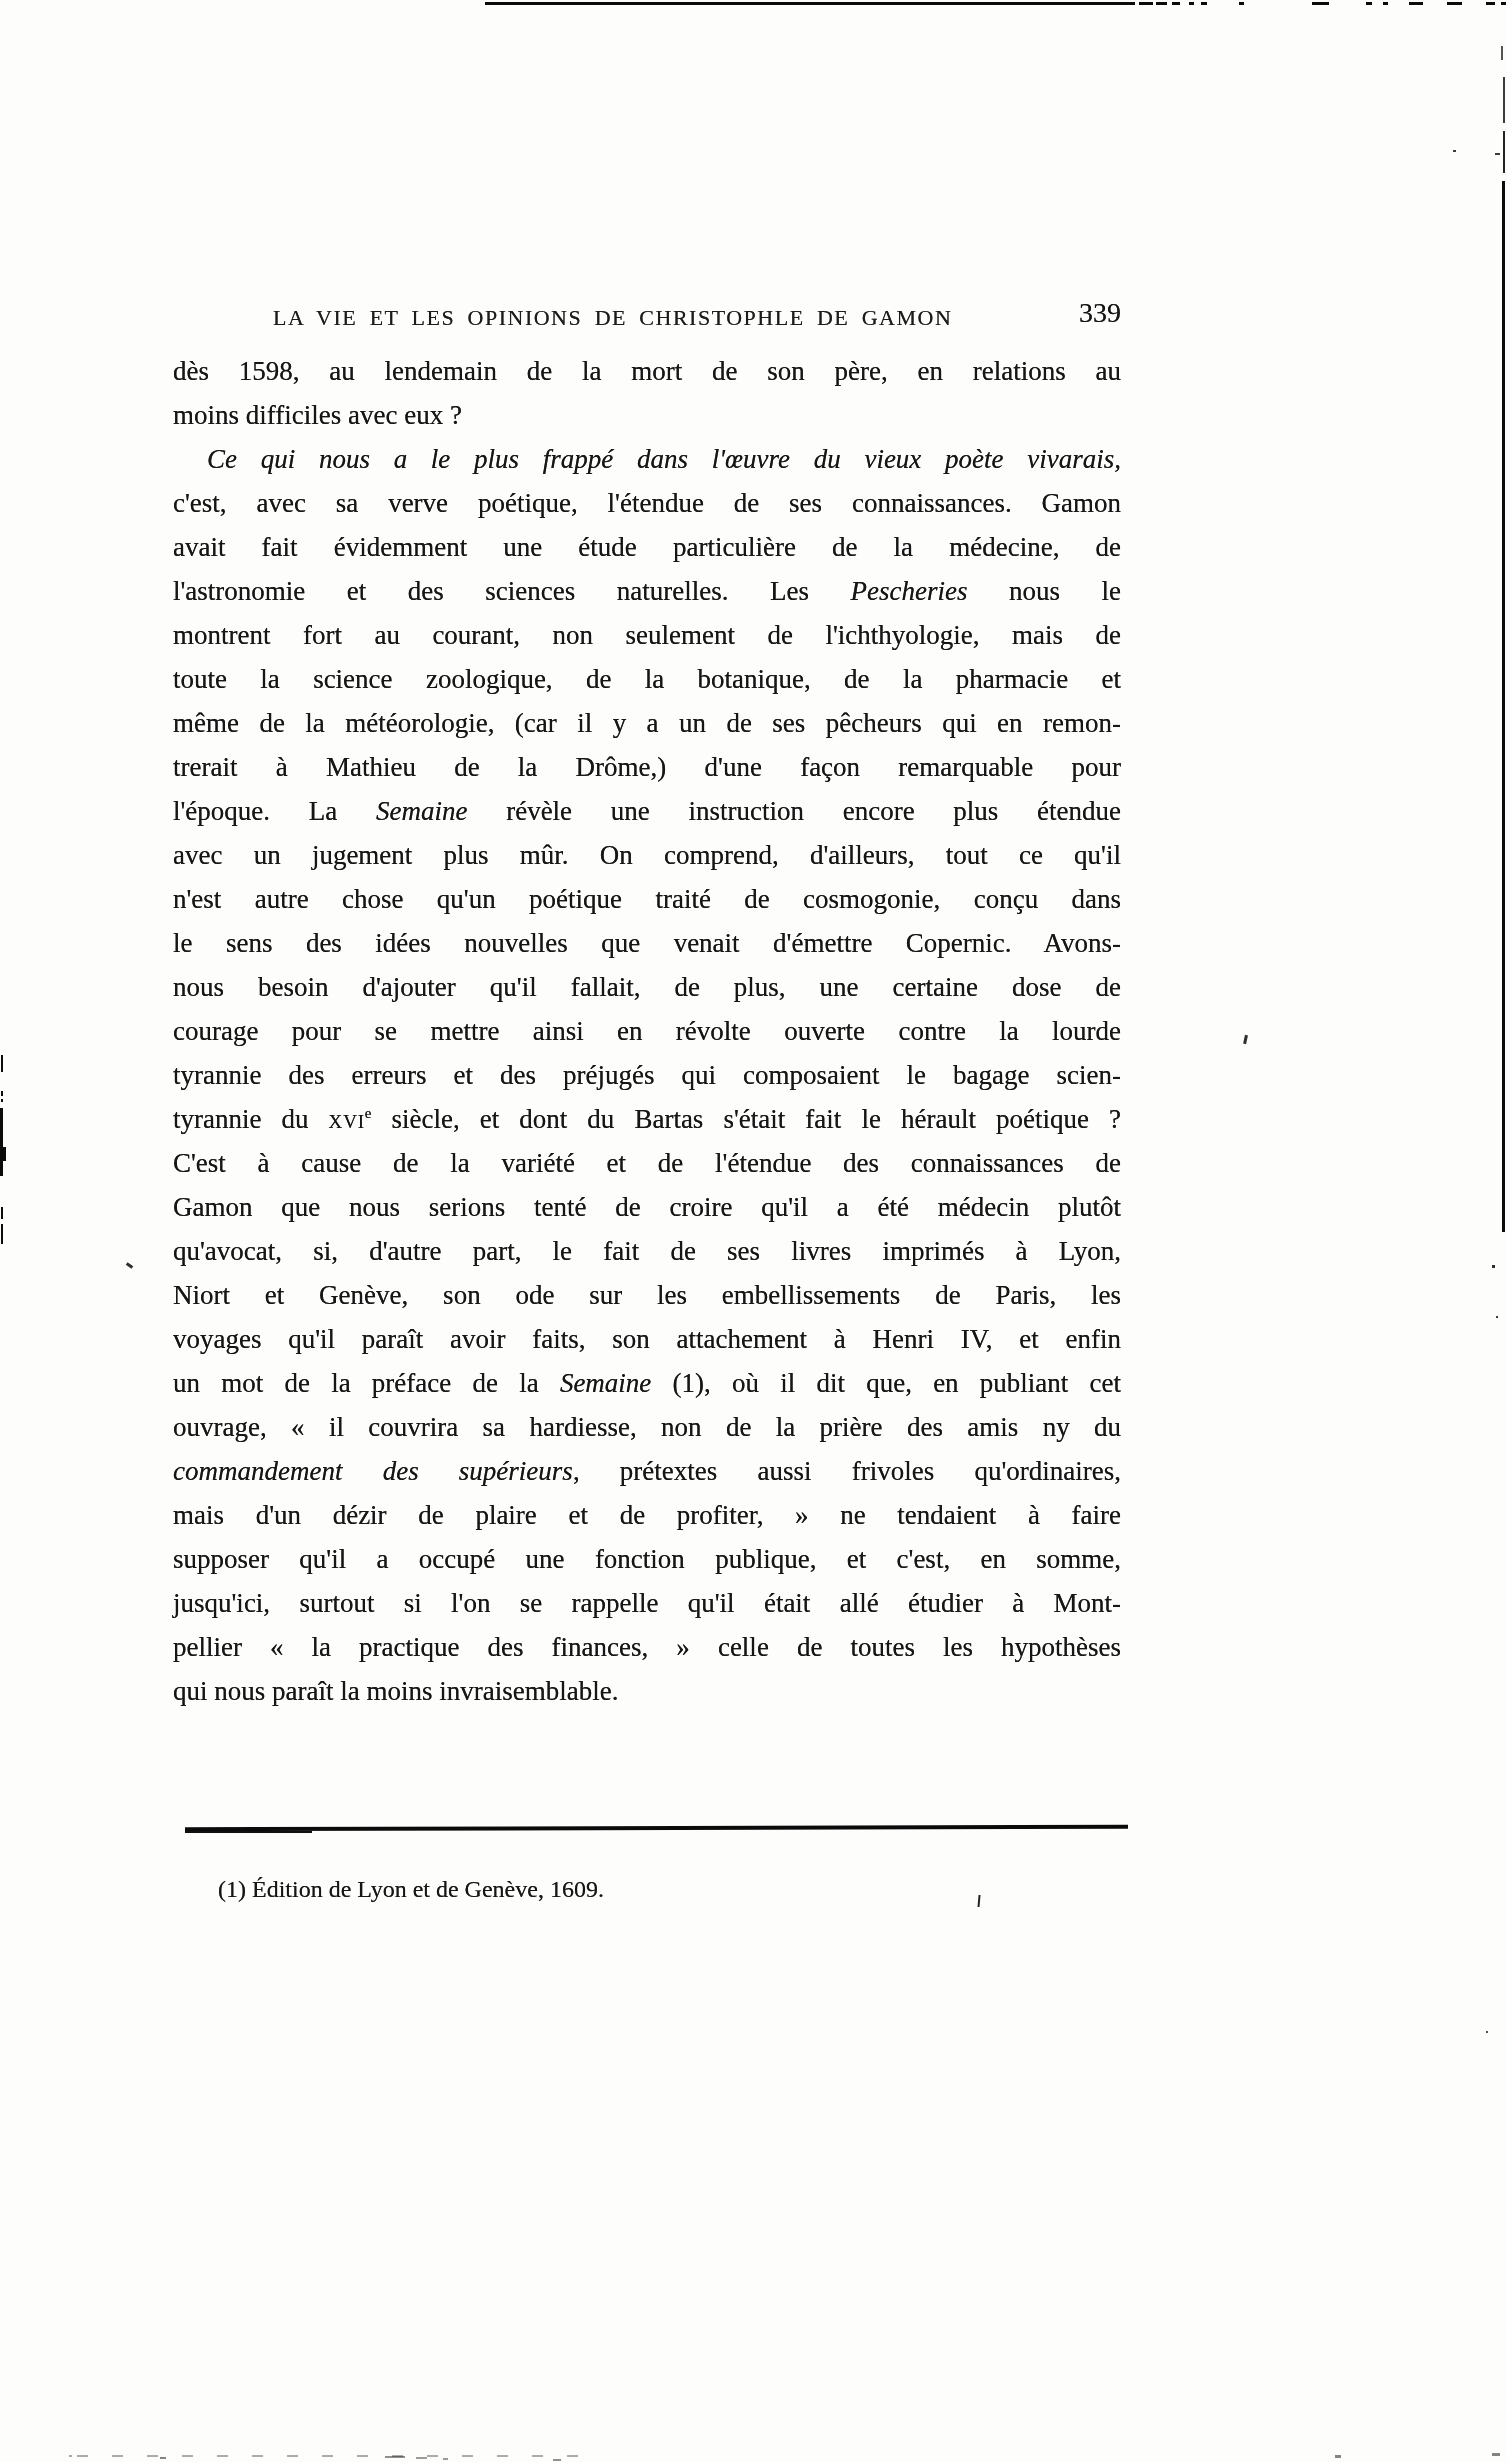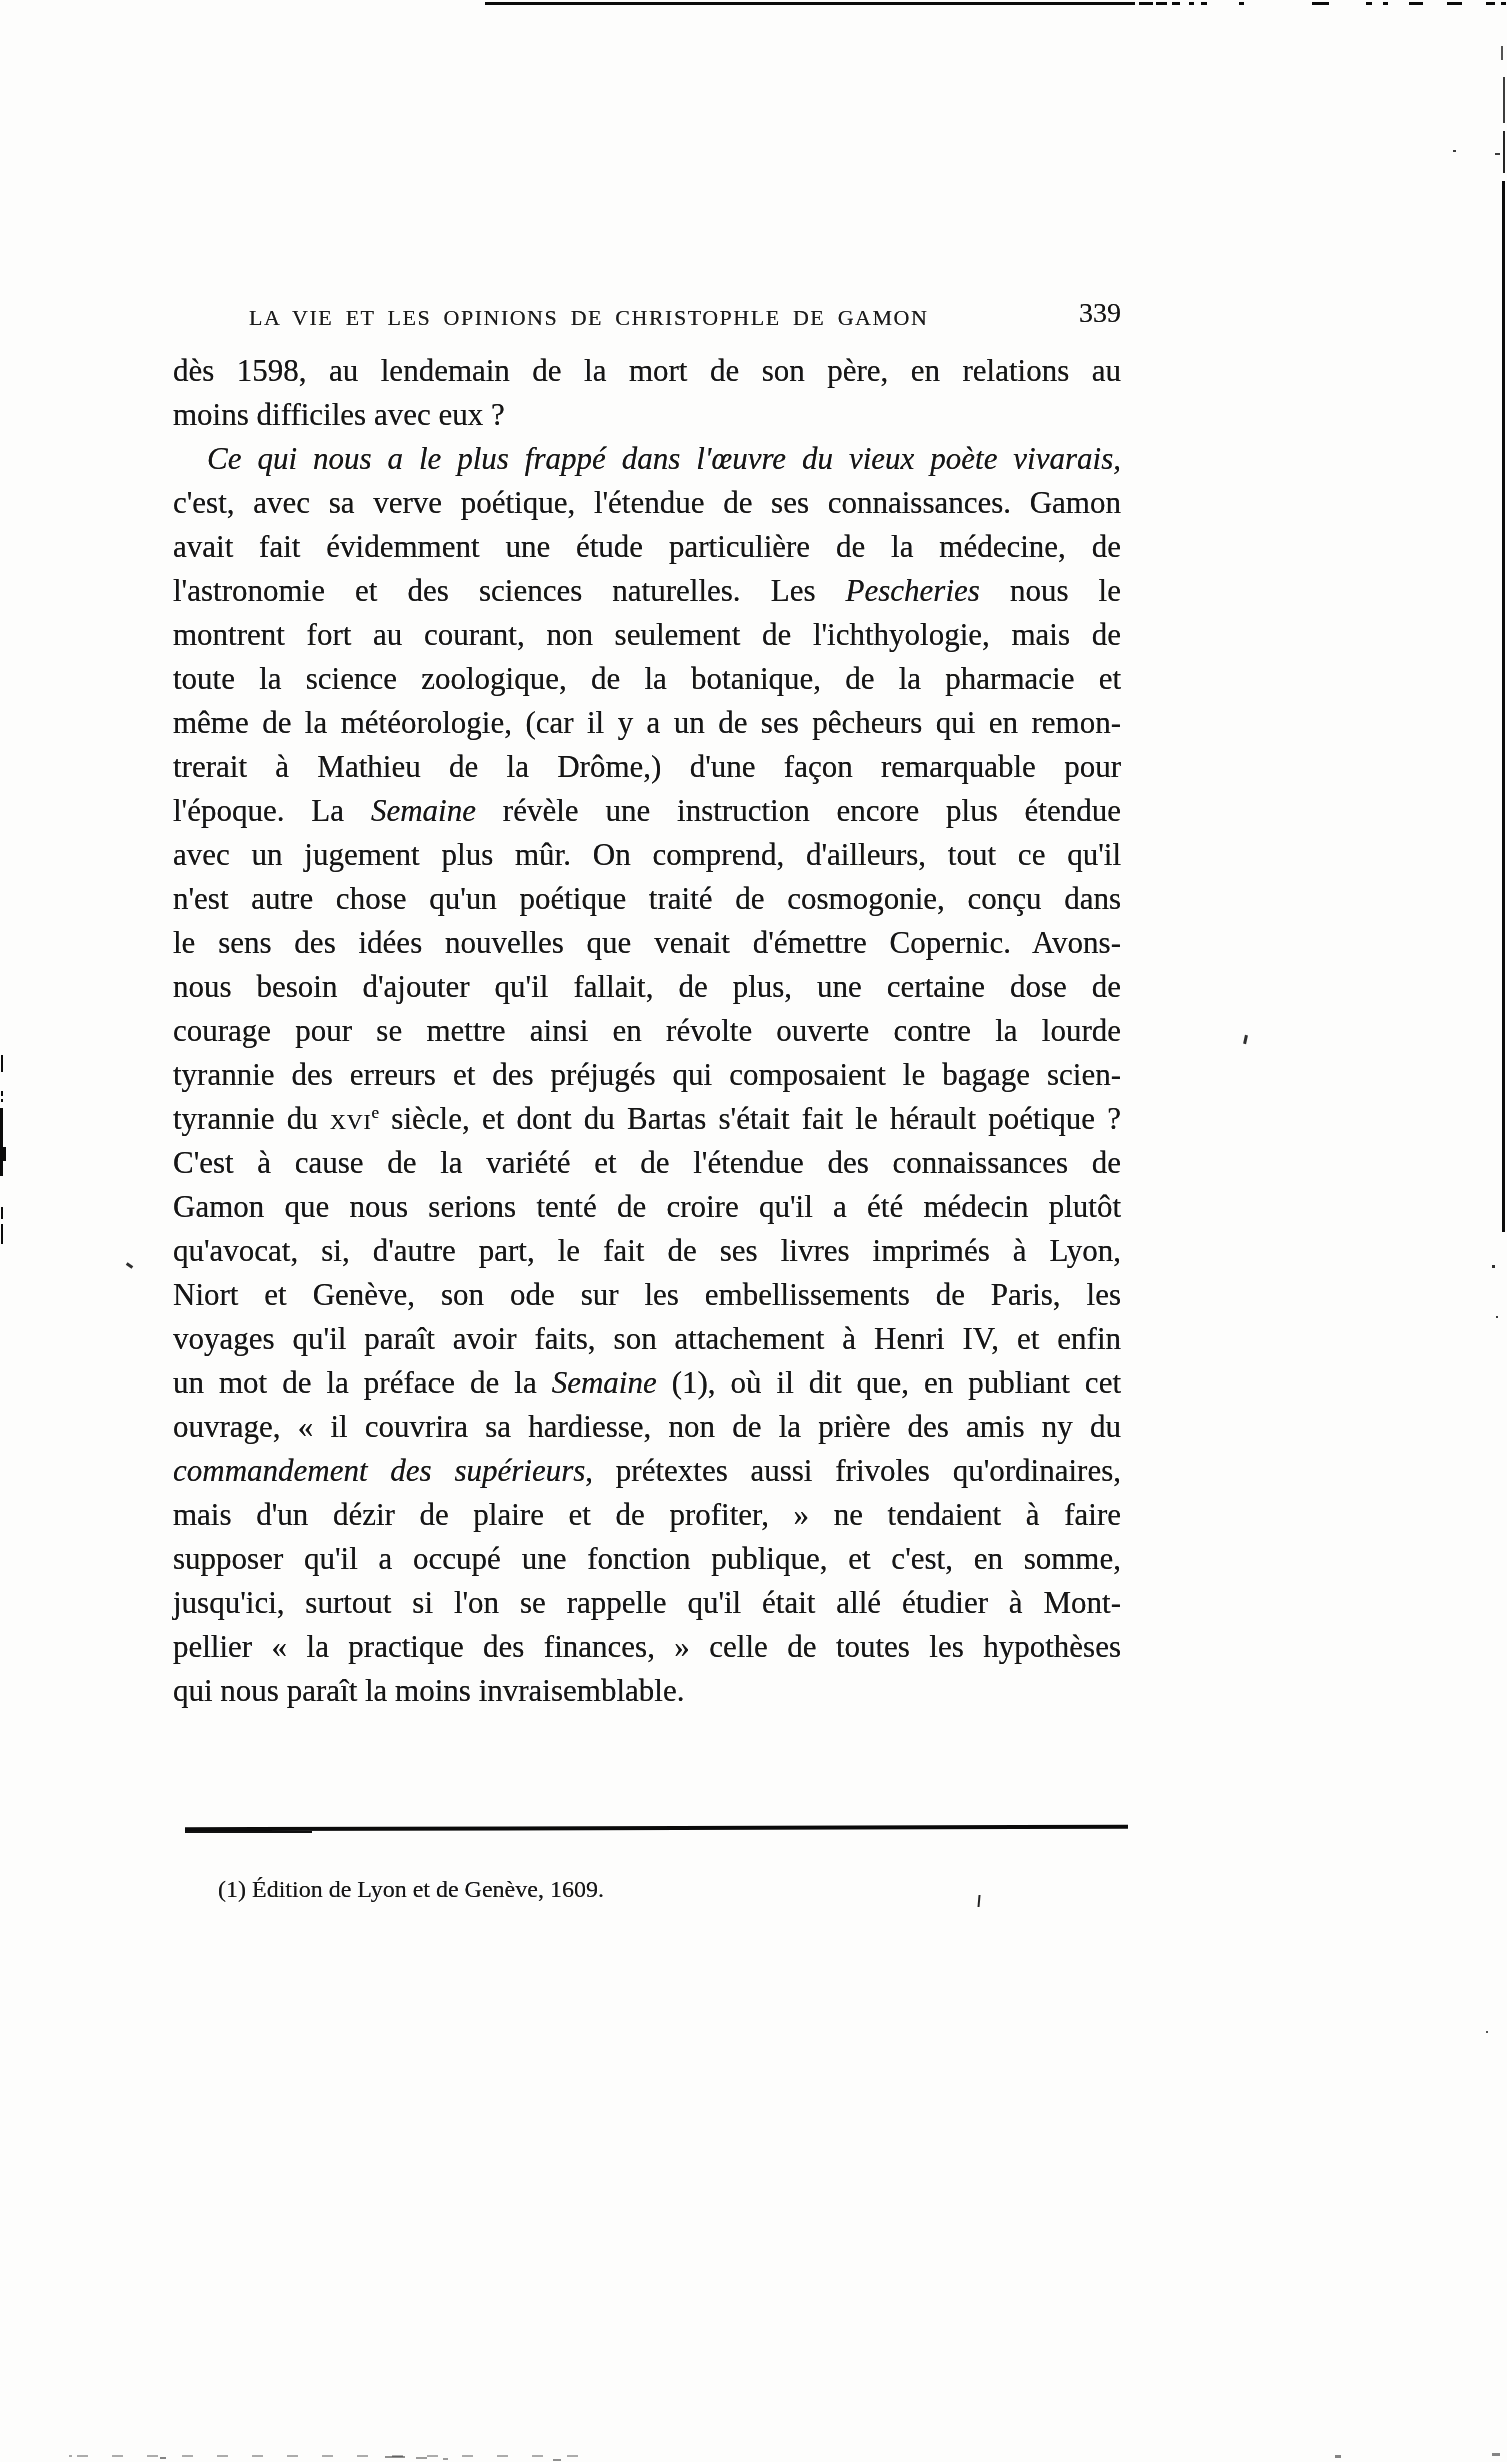--- a/index.html
+++ b/index.html
@@ -11,35 +11,35 @@
     overflow:hidden;
     font-family:"Liberation Serif","DejaVu Serif",serif;
     color:#161616;
   }
   
   .header{
     position:absolute;left:173px;top:299px;width:948px;
     display:flex;align-items:flex-start;
   }
   .header-title{
-    margin-left:76px;margin-top:6.2px;
+    margin-left:100px;margin-top:6.2px;
     font-size:22px;letter-spacing:1.5px;word-spacing:5.4px;
     color:#1c1c1c;white-space:nowrap;
     text-shadow:0 0 0.5px rgba(0,0,0,.65);
   }
   .header-num{
     margin-left:auto;
     font-size:28px;line-height:1;
     color:#141414;
     text-shadow:0 0 0.5px rgba(0,0,0,.65);
   }
   
   .body-text{
     position:absolute;left:173px;top:349px;width:948px;
-    font-size:31px;line-height:44px;
+    font-size:27px;line-height:44px;
     text-shadow:0 0 0.5px rgba(10,10,10,.75);
   }
   .line{
     text-align:justify;
     text-align-last:justify;
     -moz-text-align-last:justify;
     white-space:normal;
   }
   .line.last{text-align-last:left;-moz-text-align-last:left;}
   .line.indent{text-indent:34px;font-style:italic;}

